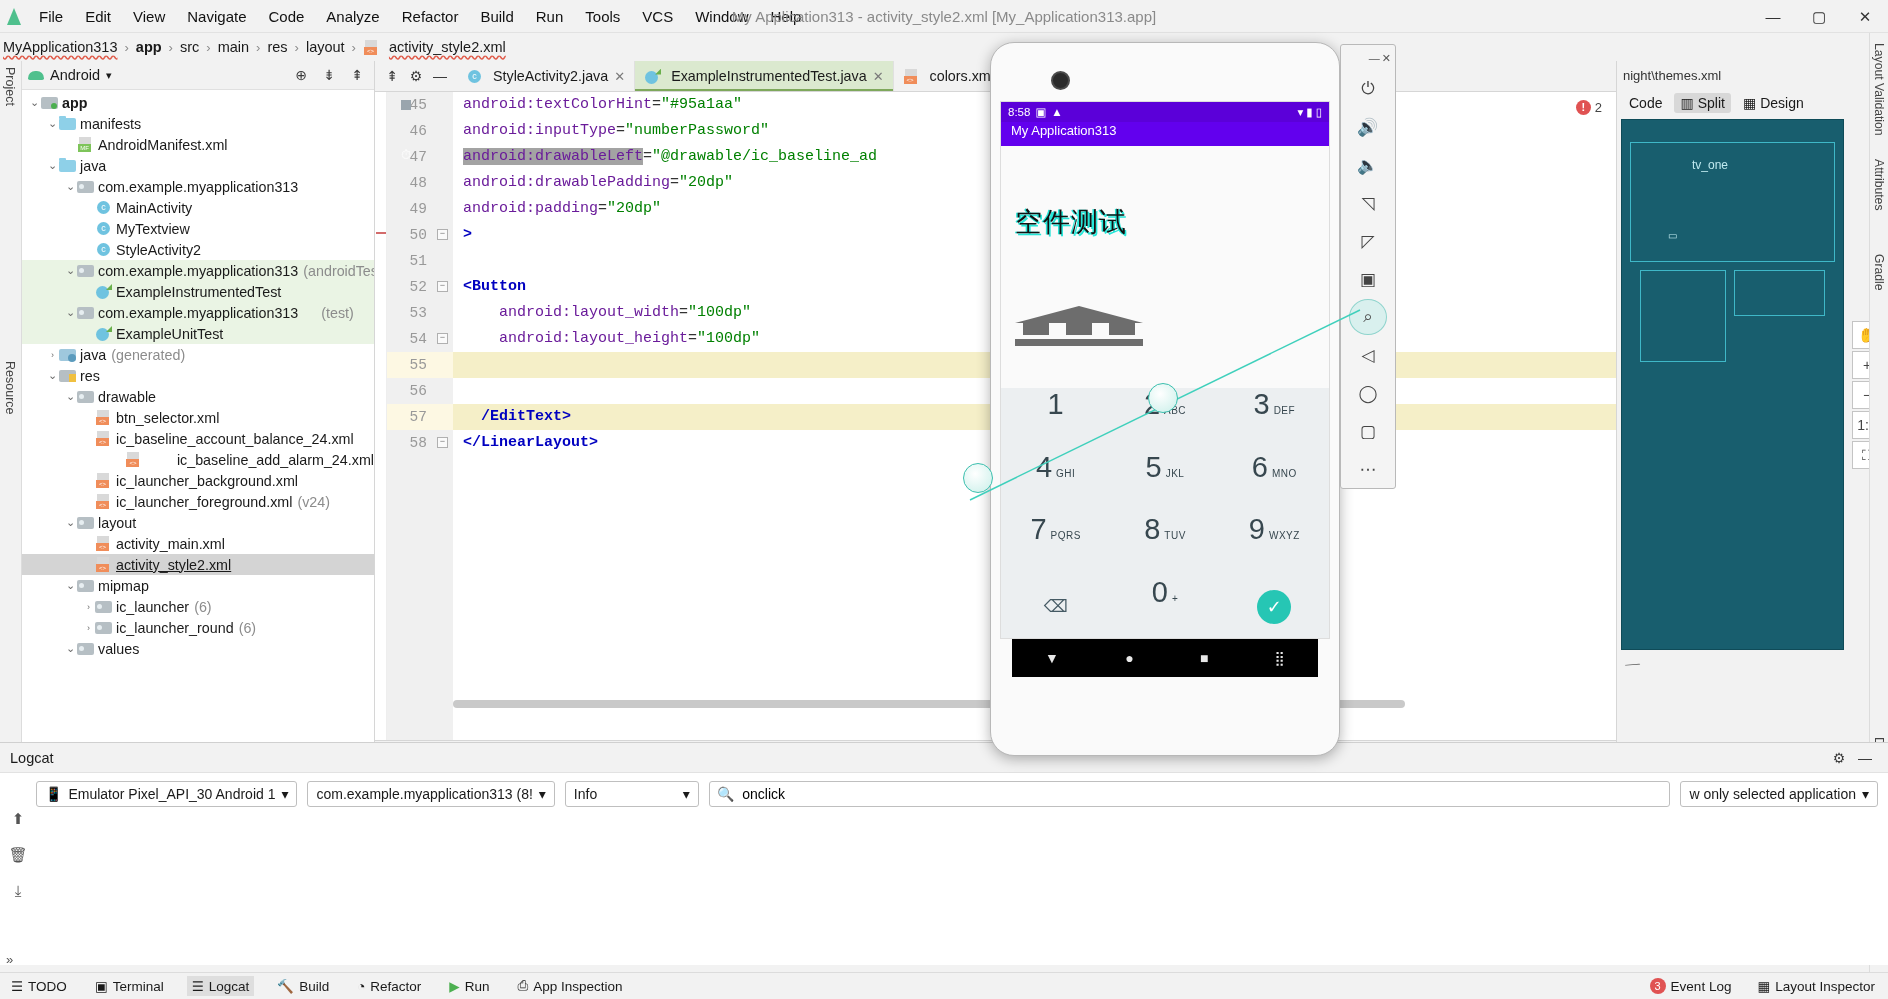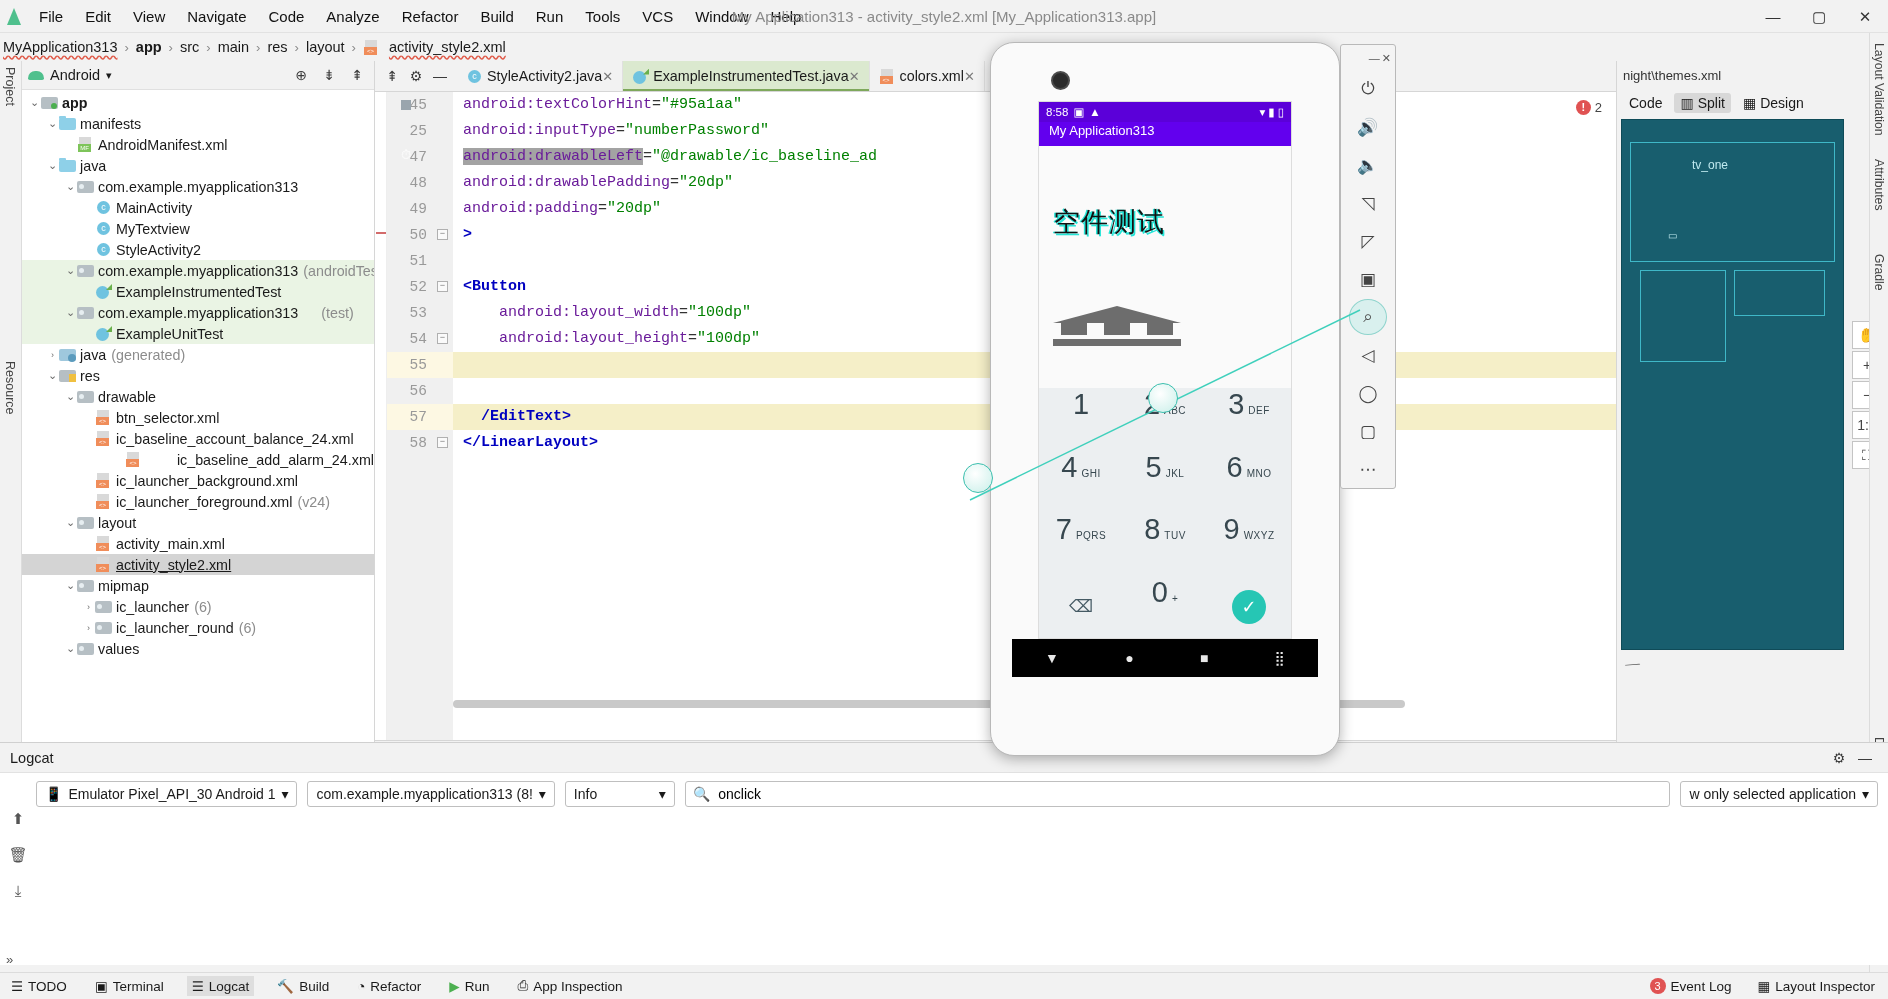--- a/index.html
+++ b/index.html
@@ -115,21 +115,21 @@
   .x-clst:before { content:""; position:absolute; left:1px; top:2px; width:13px; height:13px; background:#6fc3e0; border-radius:50%;}
   .x-clst:after { content:""; position:absolute; right:0px; top:0px; width:6px; height:6px; background:#6ab04c;
                   clip-path:polygon(0 100%, 100% 0, 100% 100%);}
 
   
   .editor { flex:1; display:flex; flex-direction:column; background:#fff; min-width:0; position:relative; }
   .tabs { height:31px; background:#f2f2f2; display:flex; align-items:stretch;
           border-bottom:1px solid #d6d6d6; }
   .tabtools { display:flex; align-items:center; gap:2px; padding:0 6px; }
   .tabtools .tb-ico { width:22px; }
-  .tab { display:flex; align-items:center; padding:0 9px; font-size:14.3px;
+  .tab { display:flex; align-items:center; gap:6px; padding:0 9px; font-size:14.3px;
          border-right:1px solid #e0e0e0; cursor:default; }
   .tab.active { background:#dbe9cf; box-shadow: inset 0 -2px 0 #7ea85b; }
   .tab .close { font-size:13px; color:#7a7a7a; }
 
   .code-wrap { flex:1; display:flex; position:relative; overflow:hidden; background:#fff; }
   .err-strip { width:12px; background:#fff; border-right:1px solid #eee; position:relative;}
   .err-strip .mk { position:absolute; left:1px; width:10px; height:2px; background:#d36b6b; }
   .gutter {
     width:66px; background:#f0f0f0; padding-top:0px; text-align:right;
     font-family:"Liberation Mono", monospace; font-size:14.5px; color:#999;
@@ -190,21 +190,21 @@
     position:absolute; left:990px; top:42px; width:350px; height:714px; z-index:40;
     background:#fafafa; border:1px solid #b8b8b8; border-radius:24px;
     box-shadow:0 3px 14px rgba(0,0,0,.3);
     display:flex; flex-direction:column; align-items:center;
   }
   .emu-top { height:58px; width:100%; position:relative; }
   .emu-cam { position:absolute; left:60px; top:28px; width:19px; height:19px; border-radius:50%;
              background:#2b2b2b; border:2px solid #4a4a4a;}
   .emu-spk { position:absolute; left:50%; transform:translateX(-50%); top:60px;
              width:40px; height:9px; background:#2b2b2b; border-radius:5px;}
-  .emu-screen { width:254px; height:538px; background:#4c1d95; overflow:hidden; position:relative;
+  .emu-screen { width:330px; height:538px; background:#4c1d95; overflow:hidden; position:relative;
                 border:1px solid #ddd;}
   .statusbar { height:20px; background:#5b00d9; display:flex; align-items:center;
                padding:0 7px; color:#fff; font-size:11.5px; gap:5px; }
   .sb-right { margin-left:auto; display:flex; align-items:center; gap:3px; }
   .appbar { height:24px; background:#6200ee; color:#fff; font-size:13px;
             padding-left:10px; line-height:18px; overflow:hidden;}
   .app-content { position:relative; height:calc(100% - 44px); background:#fafafa; }
   .cn-title { position:absolute; left:14px; top:58px; font-size:27px; color:#111;
               text-shadow: -1.5px 0 #25e6d8, 1.5px 1.5px #25e6d8; letter-spacing:1px;}
   .house { position:absolute; left:14px; top:160px; width:128px; height:40px; }
@@ -542,21 +542,21 @@
           <span>activity_style2.xml</span>
         </div>
       </div>
 
       <div class="code-wrap">
         <div class="err-strip">
           <div class="mk" style="top:140px"></div>
         </div>
         <div class="gutter" id="gutter">
             <div class="gl">45<span class="bp"></span></div>
-            <div class="gl">25</div>
+            <div class="gl">46</div>
             <div class="gl">47<span class="alrm">⏱</span></div>
             <div class="gl">48</div>
             <div class="gl">49</div>
             <div class="gl">50<span class="fold">−</span></div>
             <div class="gl">51</div>
             <div class="gl">52<span class="fold">−</span></div>
             <div class="gl">53</div>
             <div class="gl">54<span class="fold">−</span></div>
             <div class="gl hl">55</div>
             <div class="gl">56</div>
@@ -761,21 +761,21 @@
     <div class="lc-toolbar">
       <div class="lcbox">
         <span>📱</span>
         <span>Emulator Pixel_API_30 Android 1</span>
         <span>▾</span>
       </div>
       <div class="lcbox">
         <span>com.example.myapplication313 (8!</span>
         <span>▾</span>
       </div>
-      <div class="lcbox" style="width:110px">
+      <div class="lcbox" style="width:134px">
         <span>Info</span>
         <span style="margin-left:auto">▾</span>
       </div>
       <div class="search">
         <span>🔍</span>
         <input style="border: 0px; outline: 0px; font-family: &quot;Liberation Sans&quot;, sans-serif; font-size: 14px; width: 100%;" value="onclick">
       </div>
       <div class="lcbox">
         <span>w only selected application</span>
         <span style="margin-left:auto">▾</span>

